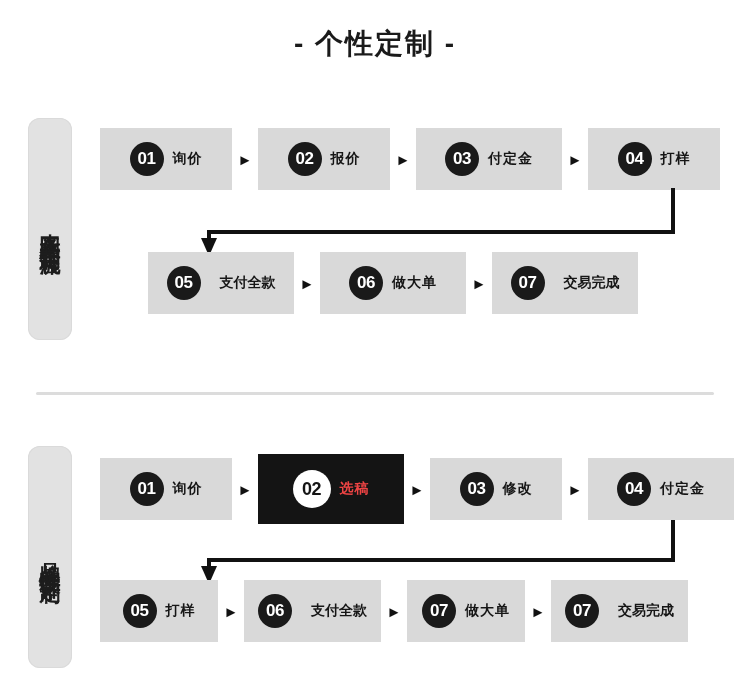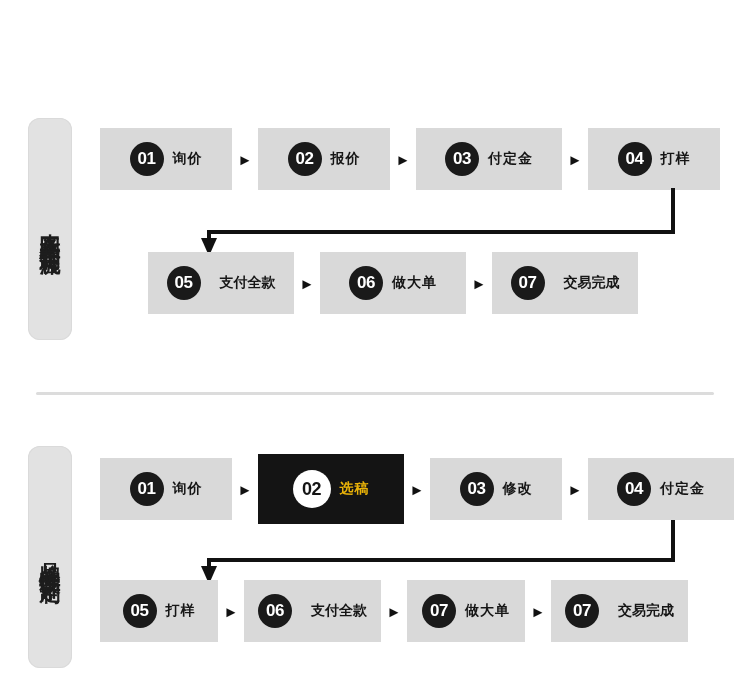--- a/index.html
+++ b/index.html
@@ -129,21 +129,21 @@
 
   .step-label {
     margin-left: 9px;
     font-size: 14px;
     font-weight: bold;
     color: #161616;
     letter-spacing: 1px;
     white-space: nowrap;
   }
   .step.tight .step-label { margin-left: 19px; letter-spacing: 0px; }
-  .step.highlight .step-label { color: #eab308; }
+  .step.highlight .step-label { color: #ef4444; }
 
   
   .arrow-sep {
     flex: 0 0 auto;
     width: 26px;
     text-align: center;
     font-size: 15px;
     line-height: 1;
     color: #111111;
     user-select: none;
@@ -154,20 +154,21 @@
   #s1-connector { left: 195px; top: 76px; width: 490px; height: 70px; }
   #s2-connector { left: 195px; top: 80px; width: 490px; height: 66px; }
 
   .connector svg { display: block; }
 </style>
 </head>
 <body>
 
 <div id="page">
 
+  <div class="page-title">- 个性定制 -</div>
 
   <div class="section" id="section-1">
 
     <div class="vtab">
       <span class="vtab-text">来图来样定制流程</span>
     </div>
 
     <div class="flow-row" id="s1-row-a">
       <div class="step narrow">
         <span class="num">01</span>

